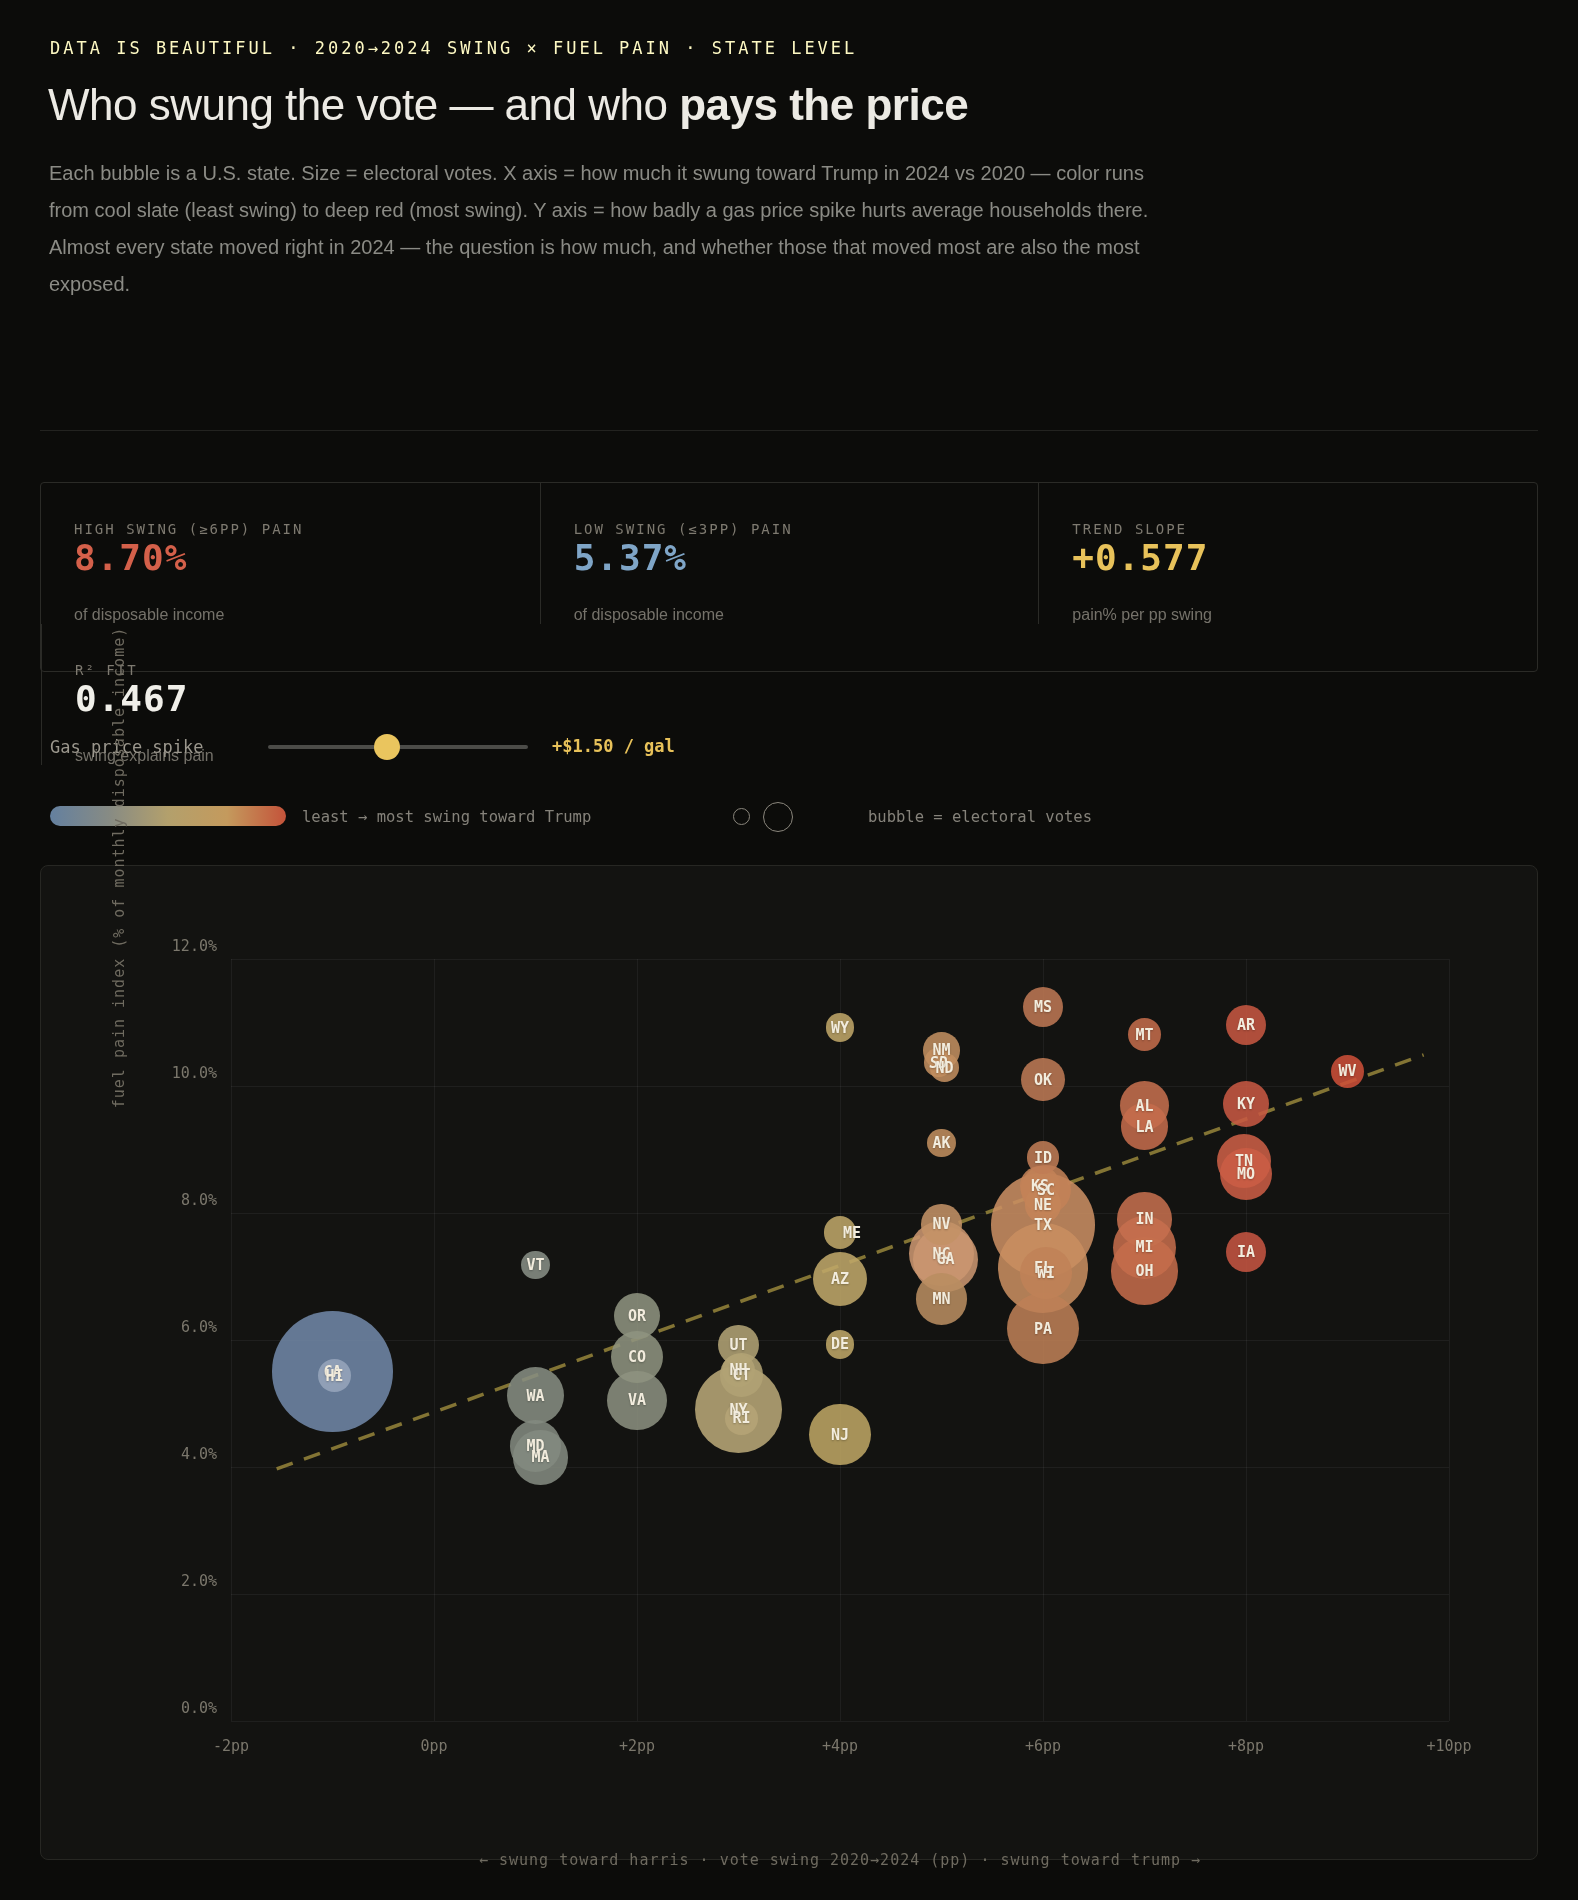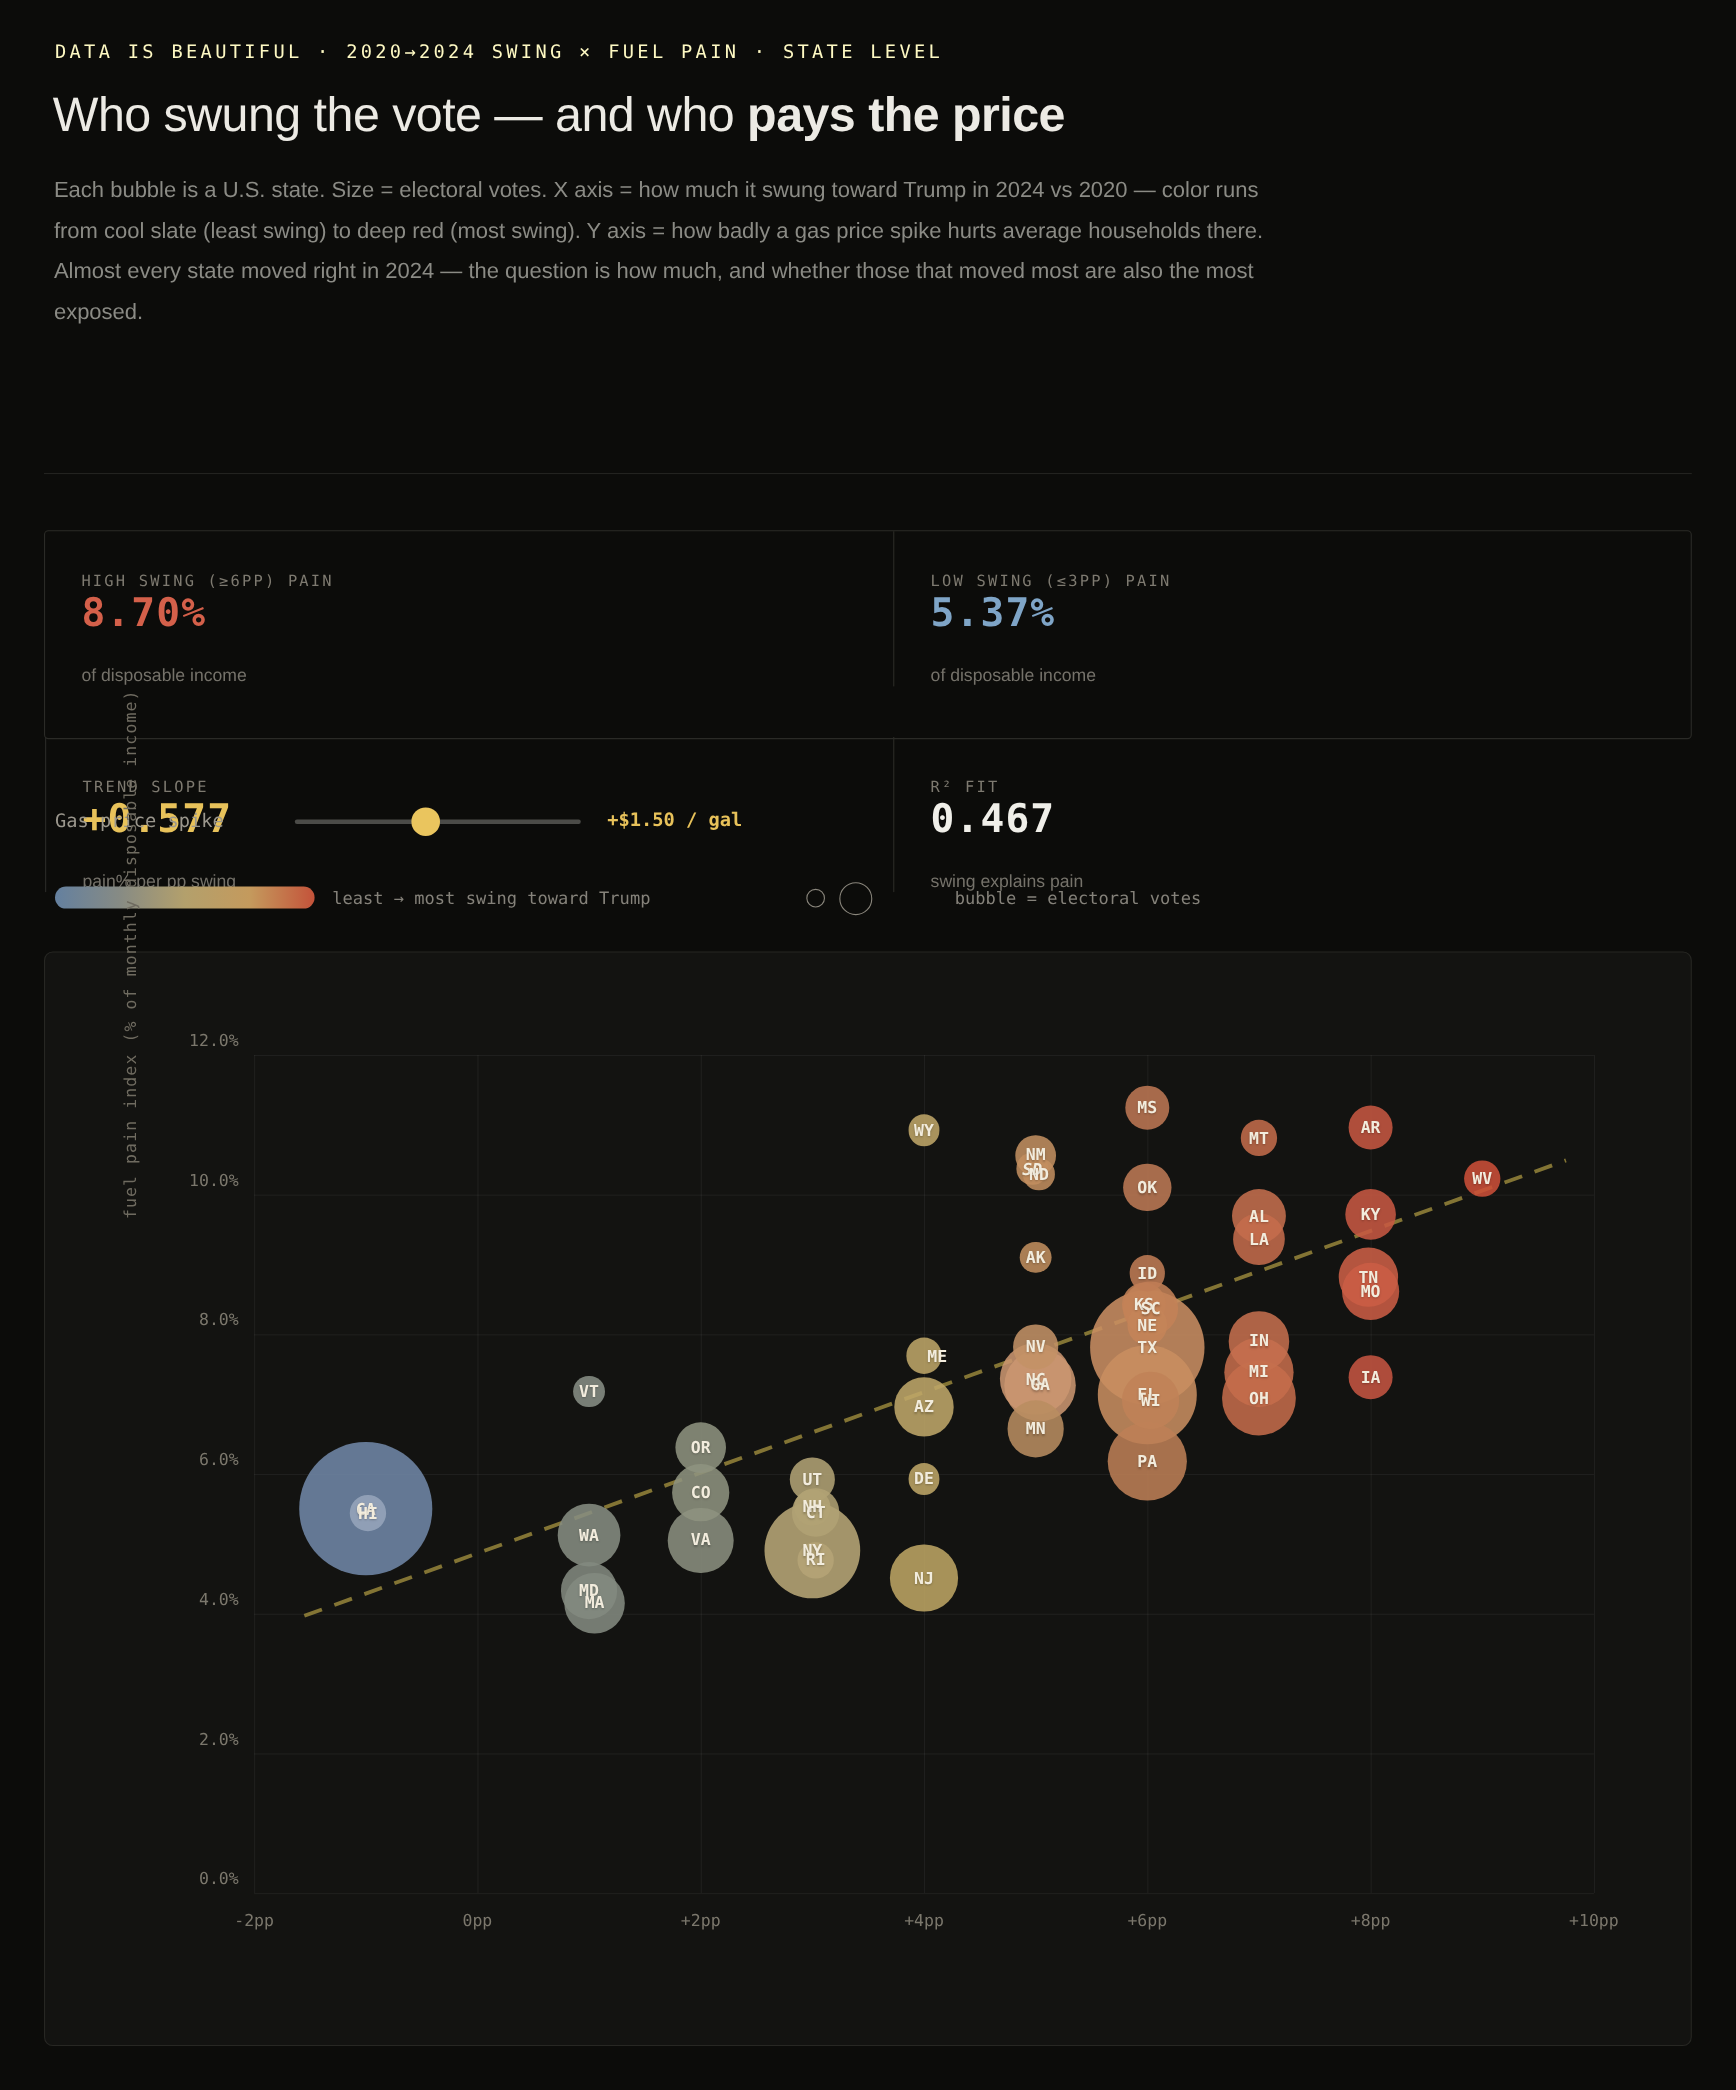--- a/index.html
+++ b/index.html
@@ -22,21 +22,21 @@
   .title b { font-weight:700; }
   .intro {
     position:absolute; left:49px; top:155px; width:1100px;
     font-size:20px; line-height:37px; color:#8b8b85; font-weight:400;
   }
   .rule { position:absolute; left:40px; top:430px; width:1498px; height:1px; background:#232320; }
 
   .stats {
     position:absolute; left:40px; top:482px; width:1498px; height:190px;
     border:1px solid #2b2b27; border-radius:4px;
-    display:grid; grid-template-columns:repeat(2,1fr);gap:46px;
+    display:grid; grid-template-columns:repeat(3,1fr);
   }
   .stat { padding:38px 0 0 33px; border-left:1px solid #2b2b27; }
   .stat:first-child { border-left:none; }
   .stat-label {
     font-family:"DejaVu Sans Mono","Liberation Mono",monospace;
     font-size:14px; letter-spacing:2px; color:#7e7a70;
   }
   .stat-value {
     margin-top:0;
     font-family:"DejaVu Sans Mono","Liberation Mono",monospace;
@@ -296,16 +296,17 @@
         <div class="state-label" style="left: 913.5px; top: 260.35px;">IN</div>
         <div class="state-label" style="left: 913.5px; top: 288.29px;">MI</div>
         <div class="state-label" style="left: 913.5px; top: 311.785px;">OH</div>
         <div class="state-label" style="left: 1015px; top: 66.04px;">AR</div>
         <div class="state-label" style="left: 1015px; top: 144.78px;">KY</div>
         <div class="state-label" style="left: 1012.97px; top: 201.93px;">TN</div>
         <div class="state-label" style="left: 1015px; top: 215.265px;">MO</div>
         <div class="state-label" style="left: 1015px; top: 293.37px;">IA</div>
         <div class="state-label" style="left: 1116.5px; top: 112.395px;">WV</div>
       </div>
+    <div class="x-caption">← swung toward harris  ·  vote swing 2020→2024 (pp)  ·  swung toward trump →</div>
     <div class="y-caption">fuel pain index  (% of monthly disposable income)</div>
   </div>
 
 </div>
 
 </body></html>

